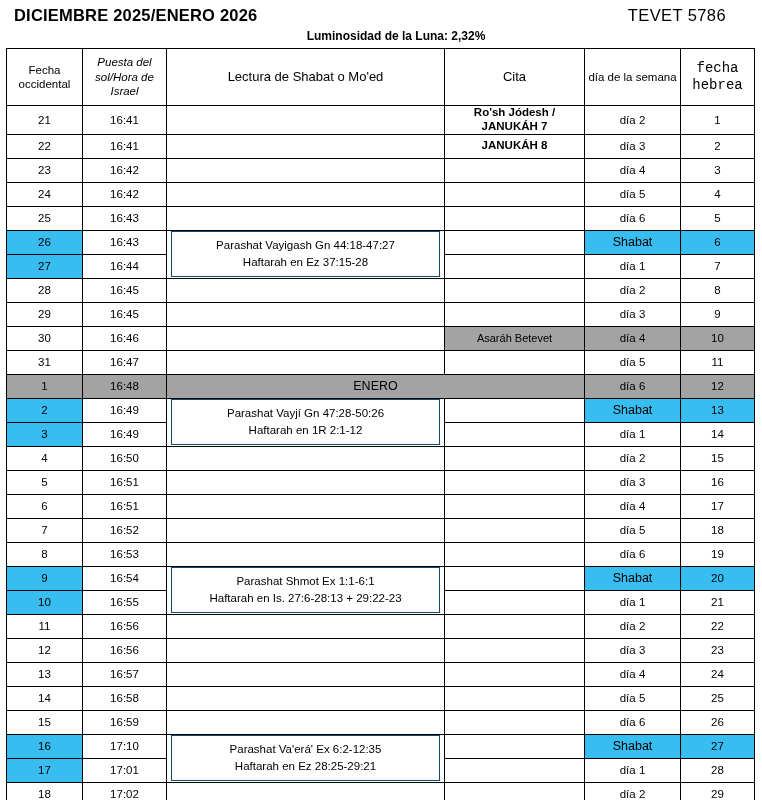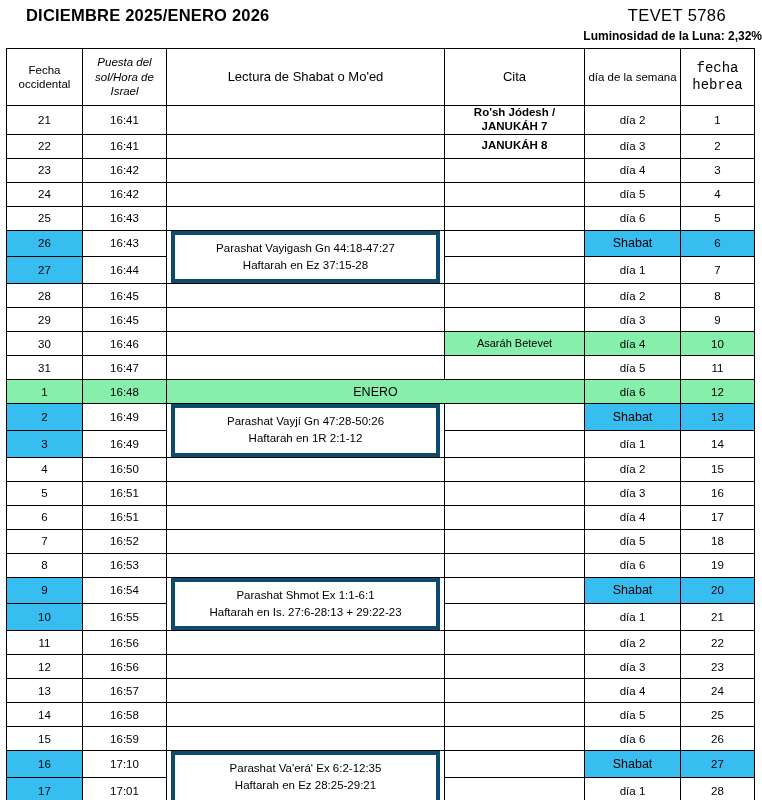--- a/index.html
+++ b/index.html
@@ -18,35 +18,35 @@
     width: 762px;
     height: 800px;
     position: relative;
     box-sizing: border-box;
     padding: 0;
   }
   .top-bar {
     display: flex;
     align-items: flex-start;
     justify-content: space-between;
-    padding: 6px 10px 0 26px;
+    padding: 6px 10px 0 14px;
   }
   .title-left {
     font-size: 16.5px;
     font-weight: bold;
     letter-spacing: 0.2px;
   }
   .title-right {
     font-size: 16.5px;
     font-weight: normal;
     letter-spacing: 0.4px;
     padding-right: 26px;
   }
   .moon-line {
-    text-align: right;
+    text-align: center;
     font-size: 12px;
     font-weight: bold;
     margin-top: 4px;
     margin-bottom: 5px;
     padding-left: 30px;
   }
   table.cal {
     border-collapse: collapse;
     table-layout: fixed;
     width: 748px;
@@ -82,37 +82,37 @@
 
   tbody td {
     height: 23px;
     font-size: 11.5px;
   }
   .blue {
     background: #37bdef;
     font-weight: bold;
   }
   .lightblue {
-    background: #86efac;
+    background: #a3a3a3;
     margin-top: 39px;
   }
   .cita-cell {
     font-size: 11px;
     line-height: 1.2;
   }
   .cita-bold {
     font-weight: bold;
     font-size: 11.5px;
   }
   .enero-cell {
     font-weight: bold;
     font-size: 12.5px;
   }
   .read-box {
-    border: 4px solid #0c4a6e;
+    border: 1px solid #0c4a6e;
     margin: 0 4px;
     padding: 5px 8px;
     line-height: 1.5;
     font-size: 11.5px;
     background: #ffffff;
   }
   td.shabat-label {
     font-weight: bold;
     font-size: 12.5px;
   }

